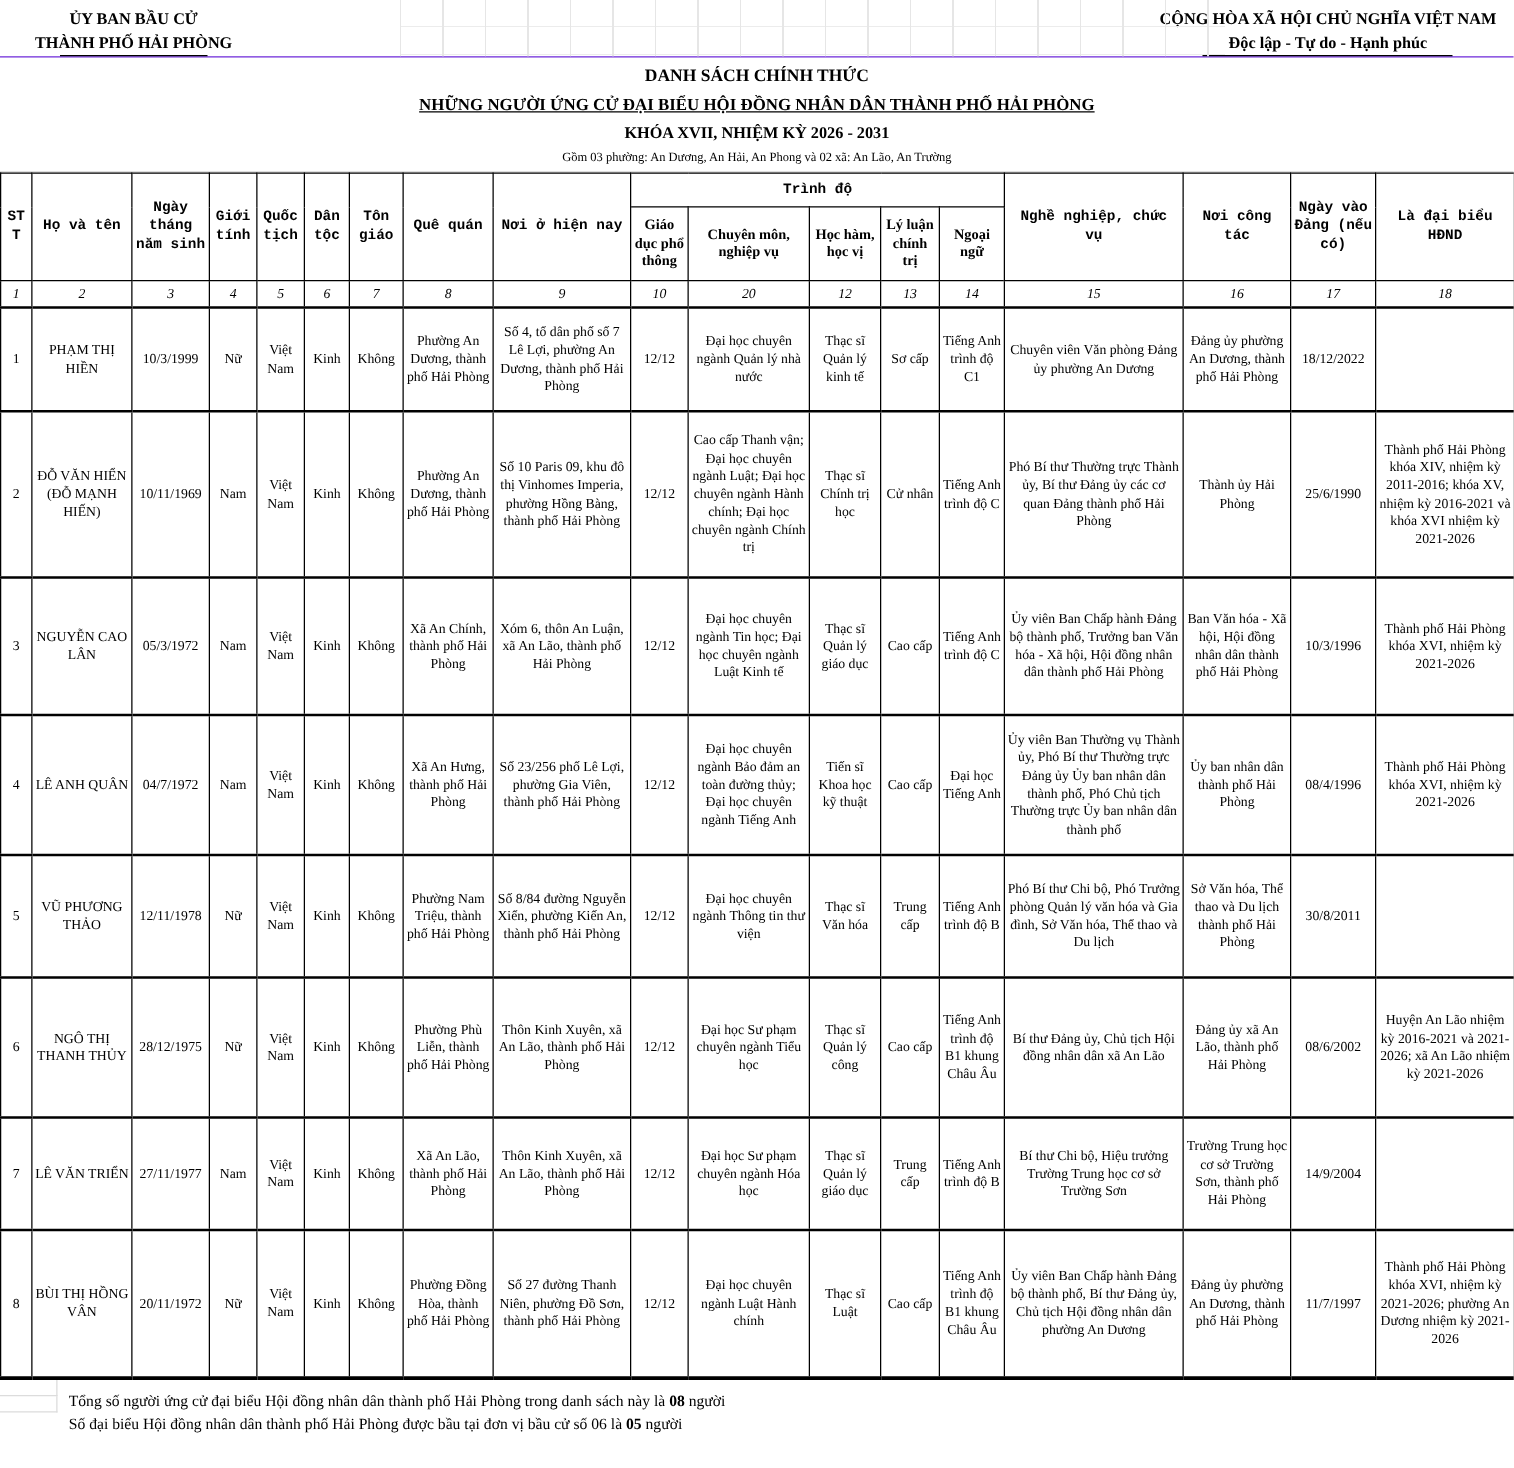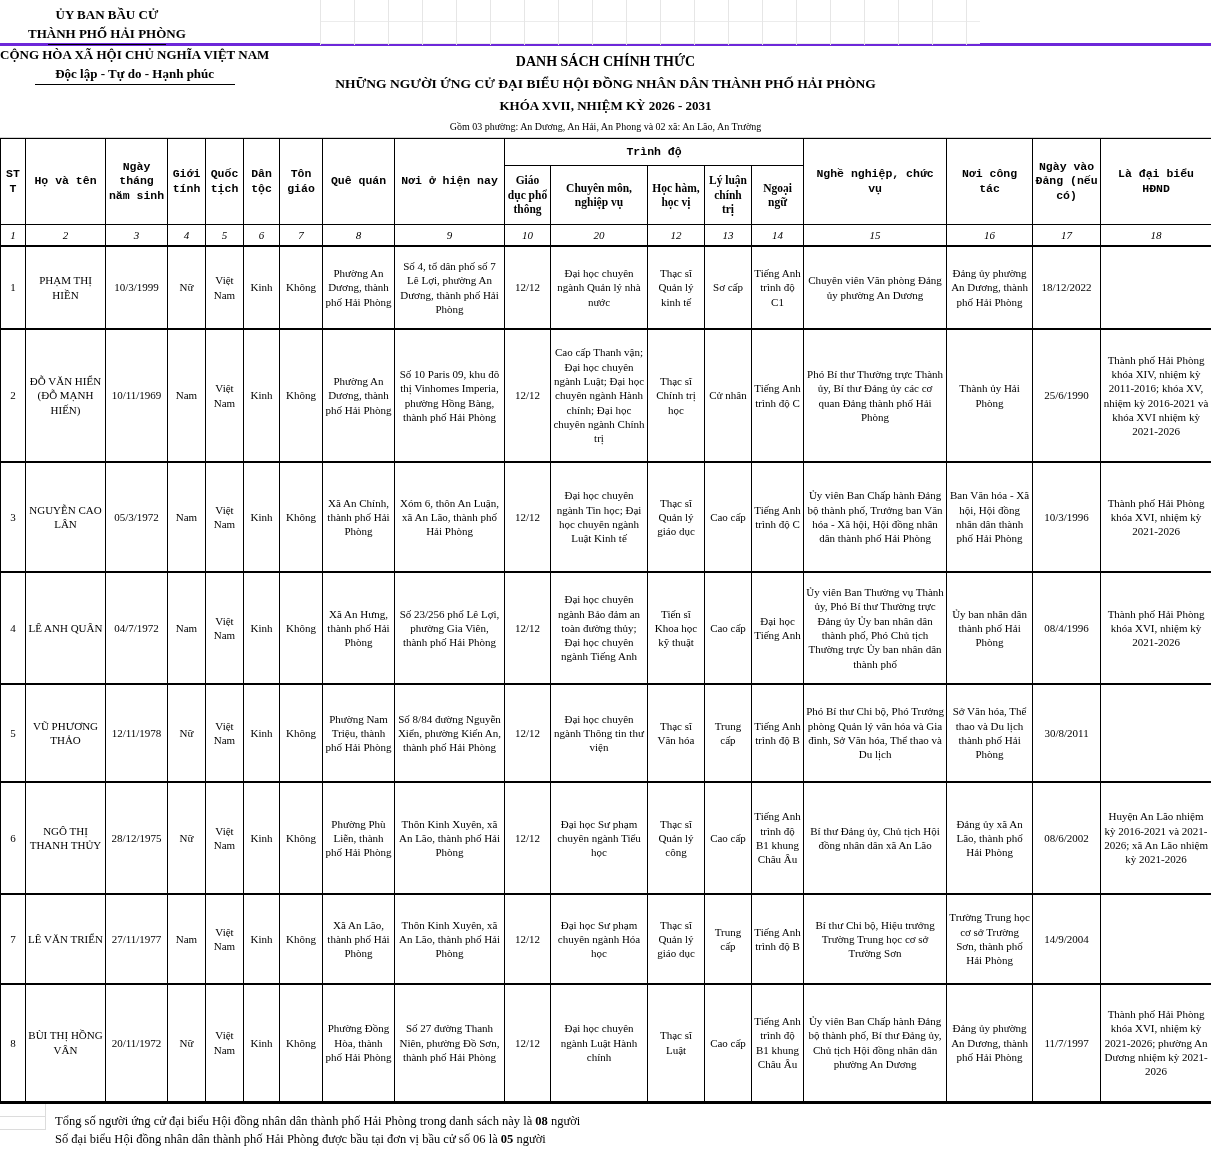--- a/index.html
+++ b/index.html
@@ -1,35 +1,35 @@
 <!DOCTYPE html>
 <html><head>
 <meta charset="utf-8">
 <style>
   html,body { margin:0; padding:0; background:#fff; }
   body { width:1211px; font-family:"Liberation Serif","DejaVu Serif",serif; color:#000; }
 
   
   .letterhead { position:relative; display:flex; justify-content:space-between; align-items:flex-start;
-                height:46px; padding-top:5px; box-sizing:border-box; border-bottom:3px solid #6d28d9;flex-direction:column; }
+                height:46px; padding-top:5px; box-sizing:border-box; border-bottom:1px solid #6d28d9; }
   .grid-strip { position:absolute; left:320px; top:0; width:660px; height:45px; pointer-events:none;
                 background-image:
                   repeating-linear-gradient(to right, #e6e6e6 0 1px, transparent 1px 34px),
                   repeating-linear-gradient(to bottom, transparent 0 21px, #ececec 21px 22px); }
   .lh-left  { text-align:center; margin-left:28px; font-weight:bold; font-size:13px; line-height:19px; }
   .lh-right { text-align:center; margin-right:14px; font-weight:bold; font-size:13px; line-height:19px; }
   .rule-short { height:0; border-bottom:1.5px solid #000; margin:1px auto 0; }
   .rule-left  { width:118px; }
   .rule-right { width:200px; }
 
   
   .title-block { text-align:center; padding:5px 0 3px; }
   .title-block div { margin:0; }
   .t1 { font-weight:bold; font-size:14px;   padding:3px 0; }
-  .t2 { font-weight:bold; font-size:13.5px; padding:3px 0; }
+  .t2 { font-weight:bold; font-size:13.5px; padding:3px 0;text-decoration:underline; }
   .t3 { font-weight:bold; font-size:13px;   padding:3px 0; }
   .t4 { font-size:12.5px; padding:3px 0; }
   .t5 { font-size:10px; padding:4px 3px 2px; }
   .faint-rule { height:1px; background:#d4d4d4; }
 
   
   table { border-collapse:collapse; table-layout:fixed; width:1211px; }
   th,td { border:1px solid #000; text-align:center; vertical-align:middle;
           padding:1px 2px; font-size:11px; line-height:1.3; overflow:hidden; word-wrap:break-word; }
   th { font-weight:bold; font-size:11.5px; line-height:1.25; }

